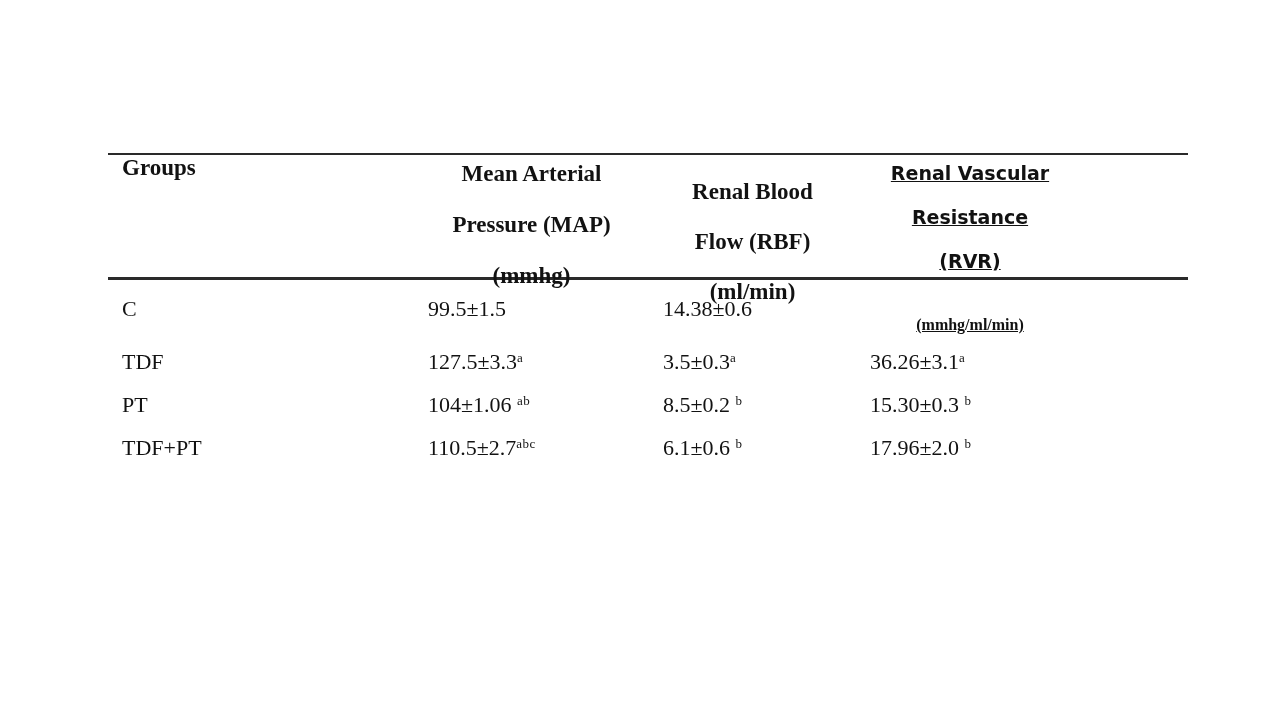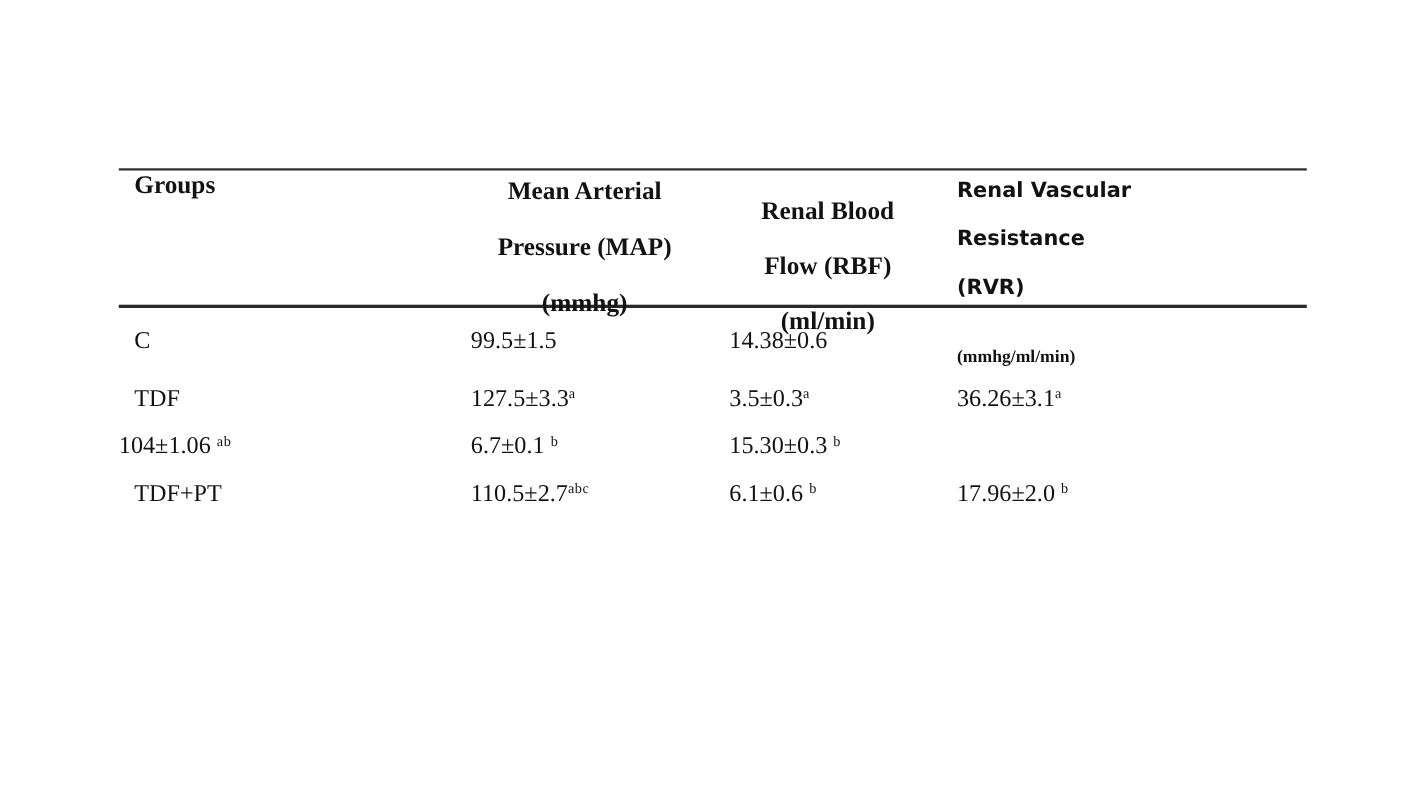--- a/index.html
+++ b/index.html
@@ -45,25 +45,27 @@
   }
   .head-serif {
     text-align: center;
     font-weight: bold;
     font-size: 23px;
     line-height: 35px;
   }
   .head-map { padding-right: 28px; padding-top: 1px; }
   .head-rbf { padding-right: 28px; padding-top: 20px; line-height: 34px; }
   .head-rvr {
+    text-align: center;
     padding-top: 4px;
     font-family: "DejaVu Sans", "Liberation Sans", sans-serif;
     font-weight: bold;
     font-size: 19px;
     line-height: 28px;
+    text-decoration: underline;
   }
   .head-rvr .unit {
     font-family: "Liberation Serif", "DejaVu Serif", serif;
     font-size: 16px;
     line-height: 31px;
     margin-top: 18px;
   }
 
   
   .trow .cell { justify-content: center; font-size: 22px; }
@@ -137,25 +139,28 @@
       <div class="cell">
           <span><span class="val">3.5±0.3</span><span class="sup">a</span></span>
         </div>
       <div class="cell">
           <span><span class="val">36.26±3.1</span><span class="sup">a</span></span>
         </div>
       <div class="cell"></div>
     </div>
 
     <div class="grid-row trow row-pt">
+      <div class="cell group">
+          <span>PT</span>
+        </div>
       <div class="cell">
           <span><span class="val">104±1.06 </span><span class="sup">ab</span></span>
         </div>
       <div class="cell">
-          <span><span class="val">6.7±0.1 </span><span class="sup">b</span></span>
+          <span><span class="val">8.5±0.2 </span><span class="sup">b</span></span>
         </div>
       <div class="cell">
           <span><span class="val">15.30±0.3 </span><span class="sup">b</span></span>
         </div>
       <div class="cell"></div>
     </div>
 
     <div class="grid-row trow row-tdfpt">
       <div class="cell group">
           <span>TDF+PT</span>

